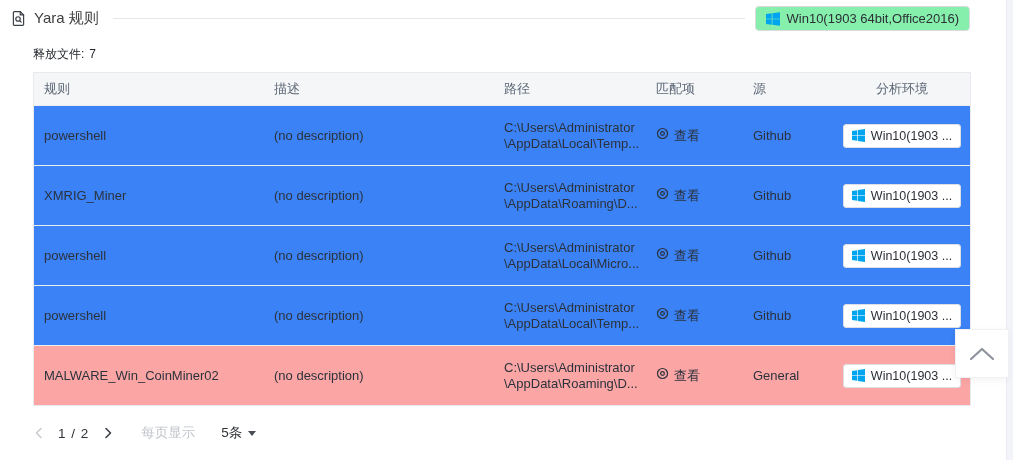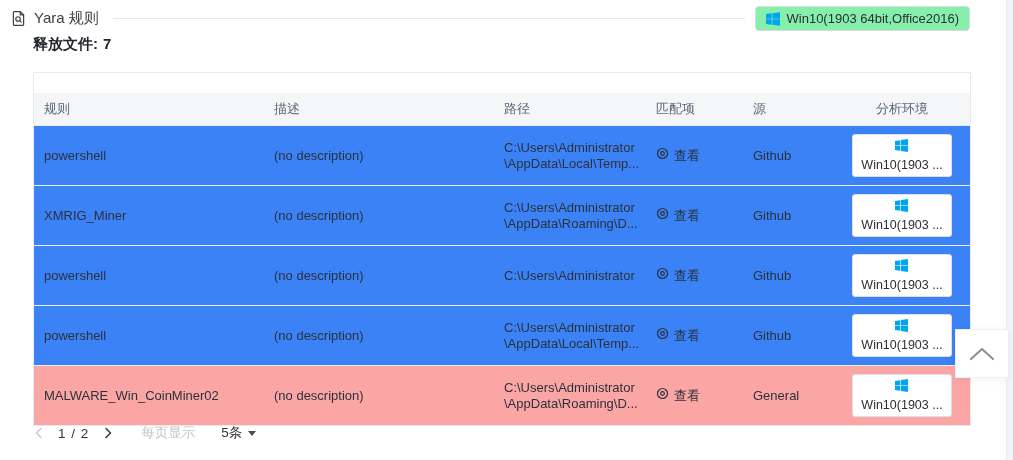--- a/index.html
+++ b/index.html
@@ -14,41 +14,41 @@
   .header { position:absolute; left:10px; top:5px; width:960px; height:27px;
             display:flex; align-items:center; }
   .header-icon { display:flex; align-items:center; flex:0 0 auto; }
   .header-title { font-size:15px; font-weight:500; color:#404040; margin-left:7px; white-space:nowrap; }
   .header-divider { flex:1 1 auto; height:1px; background:#e5e7ea; margin:0 10px 0 14px; }
   .env-badge-top { display:inline-flex; align-items:center; gap:7px; flex:0 0 auto;
                    border:1px solid #d8dbe0; border-radius:4px; background:#86efac;
                    padding:4px 10px; font-size:13px; color:#2b2f36; cursor:pointer; white-space:nowrap; }
 
   
-  .released { position:absolute; left:33px; top:35px; font-size:15px; font-weight:bold; color:#24282e; }
+  .released { position:absolute; left:33px; top:46px; font-size:12px; font-weight:normal; color:#24282e; }
   .released .cnt { margin-left:5px; }
 
   
   .ytable { position:absolute; left:33px; top:72px; width:938px;
             border:1px solid #e9eaee; background:#fff; font-size:13px; }
   .thead { display:flex; align-items:center; height:32px; background:#f5f6f8;
-           color:#5c6775;margin-top:20px; }
+           color:#5c6775; }
   .trow { display:flex; align-items:center; min-height:60px; border-top:1px solid #ebedf0;
           color:#2b323c; background:#3b82f6; }
   .trow.hl { background:#fca5a5; }
   .c-rule  { width:240px; padding-left:10px; }
   .c-desc  { width:230px; }
   .c-path  { width:152px; line-height:16px; padding-right:8px; }
   .c-match { width:97px; }
   .c-src   { width:81px; }
   .c-env   { flex:1;text-align:center; }
   .view-link { display:inline-flex; align-items:flex-start; gap:5px; color:#2b323c; cursor:pointer; }
   .env-badge-row { display:inline-flex; align-items:center; gap:6px;
                    border:1px solid #dcdfe4; border-radius:3px; background:#fff;
-                   padding:4px 8px; font-size:12.5px; color:#2b2f36; cursor:pointer; white-space:nowrap;flex-direction:column; }
+                   padding:4px 8px; font-size:12.5px; color:#2b2f36; cursor:pointer; white-space:nowrap; }
 
   
   .pager { position:absolute; left:30px; top:420px; height:26px;
            display:flex; align-items:center; font-size:13.5px; color:#2f3338; }
   .pg-btn { display:flex; align-items:center; justify-content:center; width:18px; height:20px; cursor:pointer; }
   .pg-indicator { margin:0 10px; letter-spacing:1px; }
   .pg-perpage { color:#c2c6cc; margin-left:24px; }
   .pg-size { display:inline-flex; align-items:center; gap:6px; margin-left:26px; cursor:pointer; color:#2f3338; }
   .caret-down { width:0; height:0; border-left:4px solid transparent; border-right:4px solid transparent;
                 border-top:5px solid #4a4e54; }
@@ -157,20 +157,21 @@
           <span>Win10(1903 ...</span>
         </span>
       </div>
     </div>
 
     <div class="trow">
       <div class="c-rule">powershell</div>
       <div class="c-desc">(no description)</div>
       <div class="c-path">
         <div>C:\Users\Administrator</div>
+        <div>\AppData\Local\Micro...</div>
       </div>
       <div class="c-match">
         <span class="view-link">
           <svg width="13" height="13" viewBox="0 0 14 14" fill="none" stroke="#2b323c" stroke-width="1.3">
             <circle cx="7" cy="7" r="5.4"></circle>
               <circle cx="7" cy="7" r="2"></circle>
           </svg>
           <span>查看</span>
         </span>
       </div>

